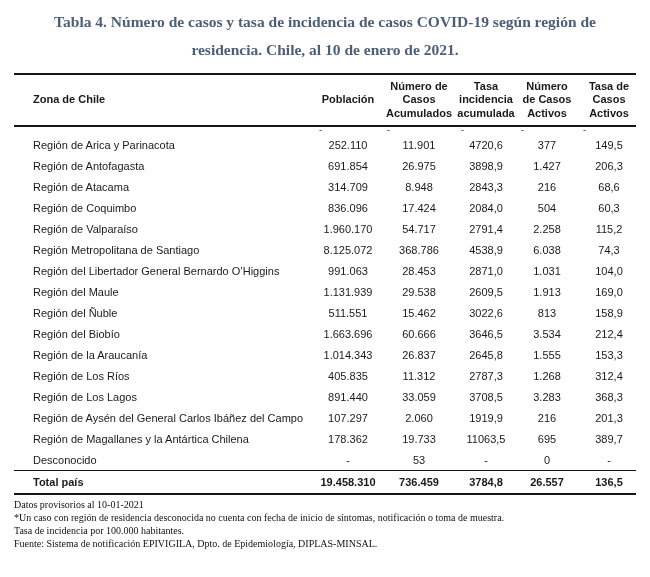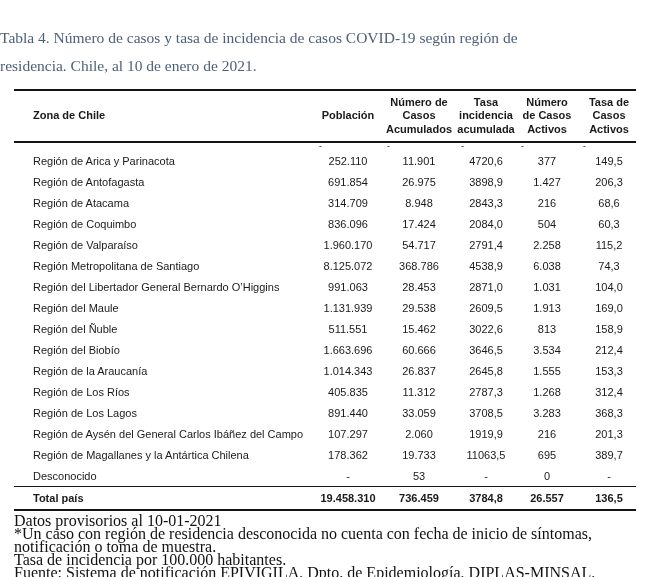--- a/index.html
+++ b/index.html
@@ -7,24 +7,24 @@
     width: 650px; height: 577px;
     background: #ffffff;
     font-family: "Liberation Sans", sans-serif;
     color: #1a1a1a;
     overflow: hidden;
   }
   .page { width: 650px; height: 577px; position: relative; }
 
   
   .title-block {
-    padding-top: 24px;
-    text-align: left;
+    padding-top: 8px;
+    text-align: center;
     font-family: "Liberation Serif", serif;
-    font-weight: 400;
+    font-weight: 700;
     font-size: 15.5px;
     line-height: 28px;
     color: #4d5f78;
   }
 
   
   .table-wrap { margin: 9px 14px 0 14px; width: 622px; }
 
   .header-row {
     display: flex;
@@ -73,21 +73,21 @@
   .tr.total {
     height: 24px;
     font-weight: bold;
     border-bottom: 2.5px solid #151515;
   }
 
   
   .footnotes {
     margin: 3px 14px 0 14px;
     font-family: "Liberation Serif", serif;
-    font-size: 16px;
+    font-size: 10px;
     line-height: 13px;
     color: #111;
   }
 </style>
 </head>
 <body>
 
 <div class="page">
 
   <div class="title-block">

